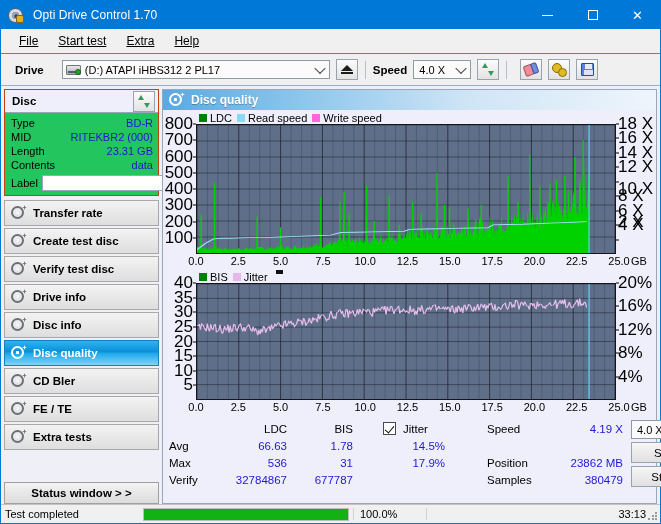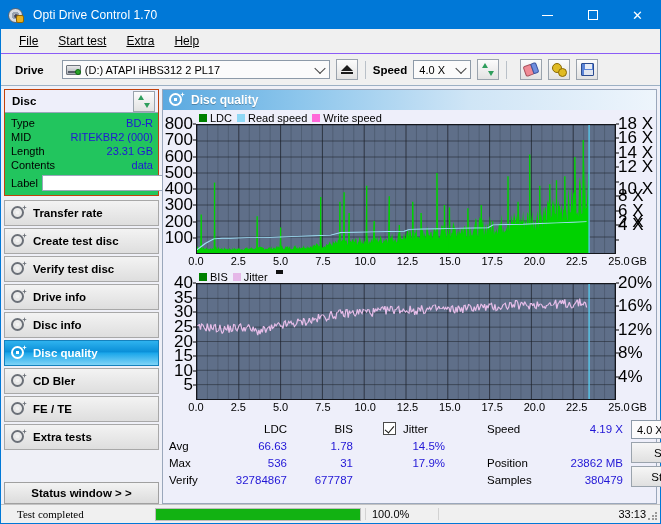--- a/index.html
+++ b/index.html
@@ -183,21 +183,21 @@
     width:88px;height:21px;background:linear-gradient(#f6f6f6,#e0e0e0);
     border:1px solid #9aa3ad;box-sizing:border-box;display:flex;
     align-items:center;justify-content:center;font-size:11.5px;
   }
   .spd-combo{width:88px;height:19px;}
   
   .statusbar{
     height:18px;flex:0 0 auto;display:flex;align-items:center;
     background:#f0f0f0;border-top:1px solid #c3c3c3;font-size:11px;
   }
-  .sb-txt{width:138px;padding-left:16px;font-family:Liberation Serif, serif;}
+  .sb-txt{width:138px;padding-left:4px;}
   .sb-prog{width:206px;height:13px;border:1px solid #bdbdbd;background:#fff;box-sizing:border-box;position:relative;}
   .sb-prog i{position:absolute;left:0;top:0;bottom:0;background:#12b212;display:block;}
   .sb-pct{width:66px;text-align:left;padding-left:6px;border-left:1px solid #d2d2d2;margin-left:4px;}
   .sb-time{flex:1 1 auto;text-align:right;padding-right:14px;border-left:1px solid #d2d2d2;}
   .grip{position:absolute;right:3px;bottom:2px;width:10px;height:10px;
         background:
           radial-gradient(circle at 2px 8px,#999 1px,transparent 1.2px),
           radial-gradient(circle at 6px 8px,#999 1px,transparent 1.2px),
           radial-gradient(circle at 9px 8px,#999 1px,transparent 1.2px),
           radial-gradient(circle at 6px 5px,#999 1px,transparent 1.2px),

